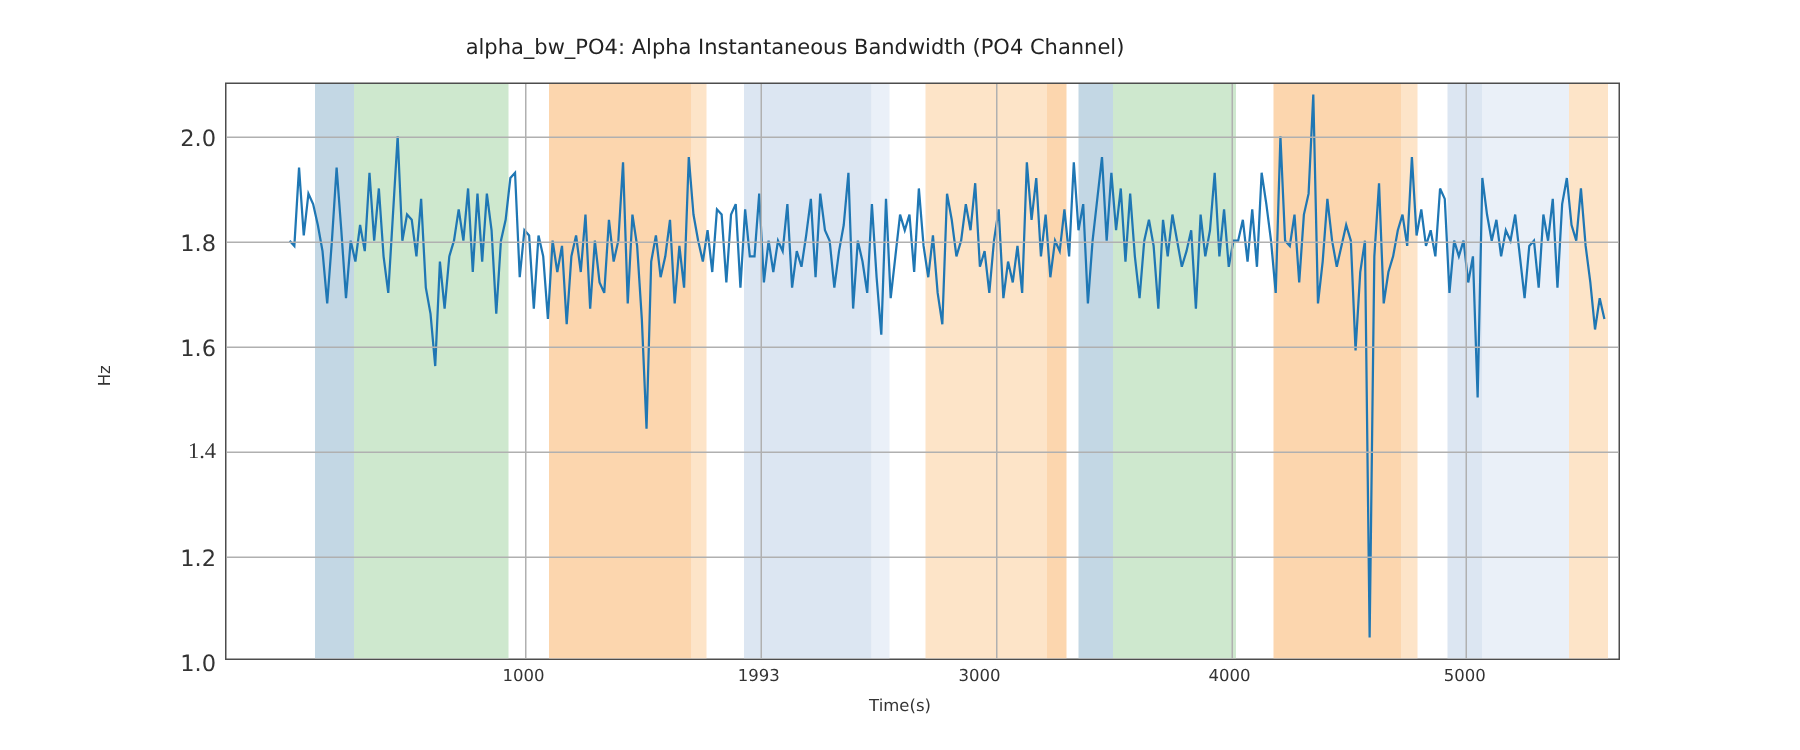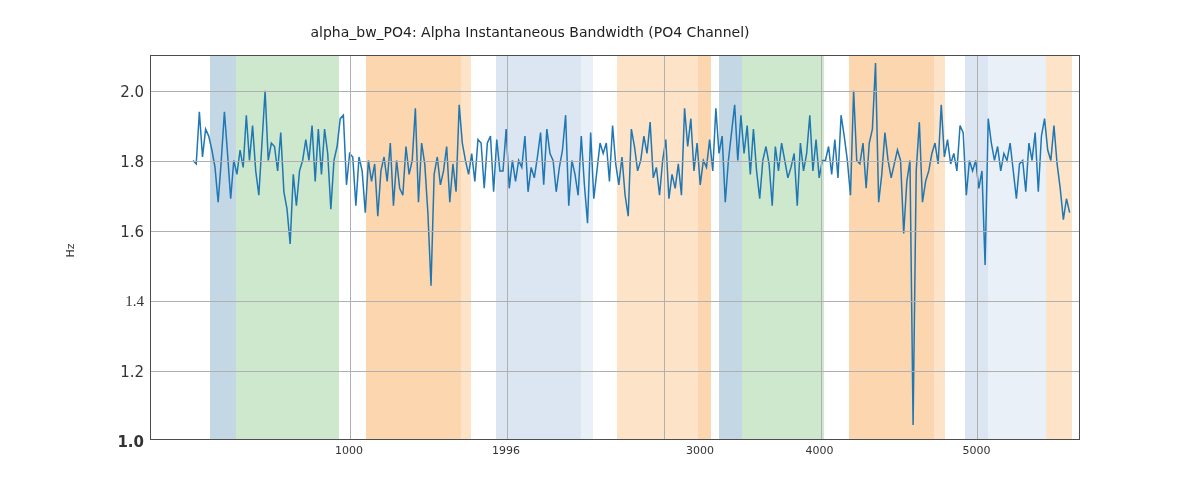--- a/index.html
+++ b/index.html
@@ -86,28 +86,29 @@
       <div class="grid-line-v" style="left: 826.475px;"></div>
       <div class="grid-line-h" style="top: 315px;"></div>
       <div class="grid-line-h" style="top: 245px;"></div>
       <div class="grid-line-h" style="top: 175px;"></div>
       <div class="grid-line-h" style="top: 105px;"></div>
       <div class="grid-line-h" style="top: 35px;"></div>
     </div>
 
   <div id="xticks">
       <div class="tick-x" style="left: 319.05px;">1000</div>
-      <div class="tick-x" style="left: 475.907px;">1996</div>
-      <div class="tick-x" style="left: 670px;">3000</div>
+      <div class="tick-x" style="left: 475.907px;">1993</div>
+      <div class="tick-x" style="left: 623px;">3000</div>
       <div class="tick-x" style="left: 789.619px;">4000</div>
       <div class="tick-x" style="left: 946.475px; text-align: center;">5000</div>
     </div>
   <div id="yticks">
-      <div class="tick-y" style="top: 433px; font-weight: bold;">1.0</div>
+      <div class="tick-y" style="top: 433px;">1.0</div>
       <div class="tick-y" style="top: 363px;">1.2</div>
       <div class="tick-y" style="top: 293px; font-family: Liberation Serif, serif;">1.4</div>
       <div class="tick-y" style="top: 223px;">1.6</div>
       <div class="tick-y" style="top: 153px; text-align: right;">1.8</div>
       <div class="tick-y" style="top: 83px;">2.0</div>
     </div>
 
+  <div class="xlabel">Time(s)</div>
 
 </div>
 
 </body></html>

